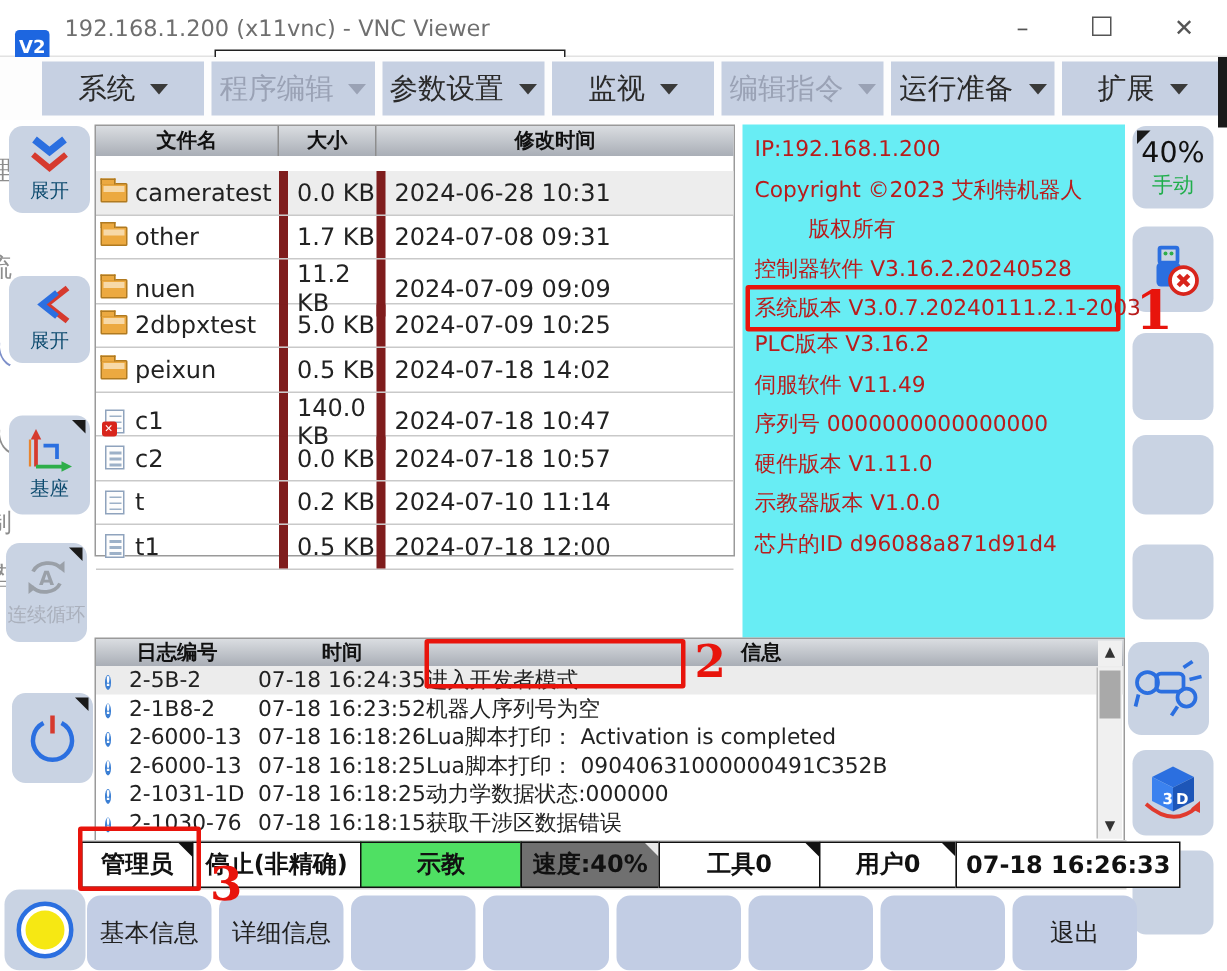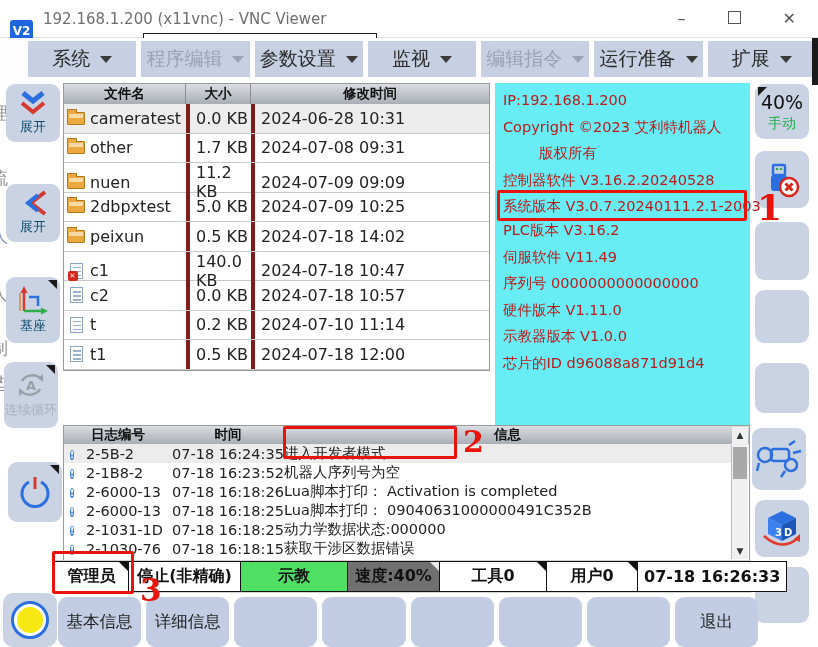--- a/index.html
+++ b/index.html
@@ -47,23 +47,23 @@
   .yolk { width:26px; height:26px; border-radius:50%; background:#f6e813; }
   
   .file-table { position:absolute; left:63px; top:83px; width:427px; height:288px;
     border:1px solid #9a9a9a; background:#fff; font-size:16px; }
   .ft-header { display:grid; grid-template-columns:122px 65px 1fr; height:20px;
     background:linear-gradient(#dadde1,#a9aeb6); font-weight:bold; font-size:13.5px; color:#111; }
   .ft-header div { display:flex; align-items:center; justify-content:center; border-right:1px solid #8d8d8d; }
   .ft-header div:last-child { border-right:none; }
   .ft-row { display:grid; grid-template-columns:24px 98px 65px 1fr; height:29.5px;
     border-bottom:1px solid #c9c9c9; align-items:center; cursor:pointer; }
-  .ft-row.shaded { background:#ededed; }
+  .ft-row.shaded { background:#ededed;margin-top:10px; }
   .ft-row .cell { padding-left:2px; overflow:hidden; white-space:nowrap; }
-  .ft-row .size,.ft-row .mod { border-left:4px solid #7f1d1d; height:100%; display:flex; align-items:center; padding-left:6px; }
+  .ft-row .size,.ft-row .mod { border-left:6px solid #7f1d1d; height:100%; display:flex; align-items:center; padding-left:6px; }
   .icon-cell { display:flex; justify-content:center; }
   .folder { width:18px; height:13px; background:#eca940; border:1px solid #b07a20; border-radius:1px; position:relative; }
   .folder::before { content:""; position:absolute; left:-1px; top:-4px; width:8px; height:3px;
     background:#eca940; border:1px solid #b07a20; border-bottom:none; }
   .folder::after { content:""; position:absolute; left:1px; top:1px; width:14px; height:4px; background:#f7d9a8; }
   .doc { width:13px; height:16px; background:#fdfdfd; border:1px solid #8fa3bd; position:relative; }
   .doc::before { content:""; position:absolute; left:2px; top:3px; width:8px; height:1.5px; background:#9db1c8;
     box-shadow:0 4px 0 #9db1c8, 0 8px 0 #9db1c8; }
   .doc-x::after { content:"✕"; position:absolute; left:-3px; bottom:-3px; width:10px; height:10px;
     background:#d8251c; color:#fff; font-size:7px; line-height:10px; text-align:center; border-radius:2px; }

